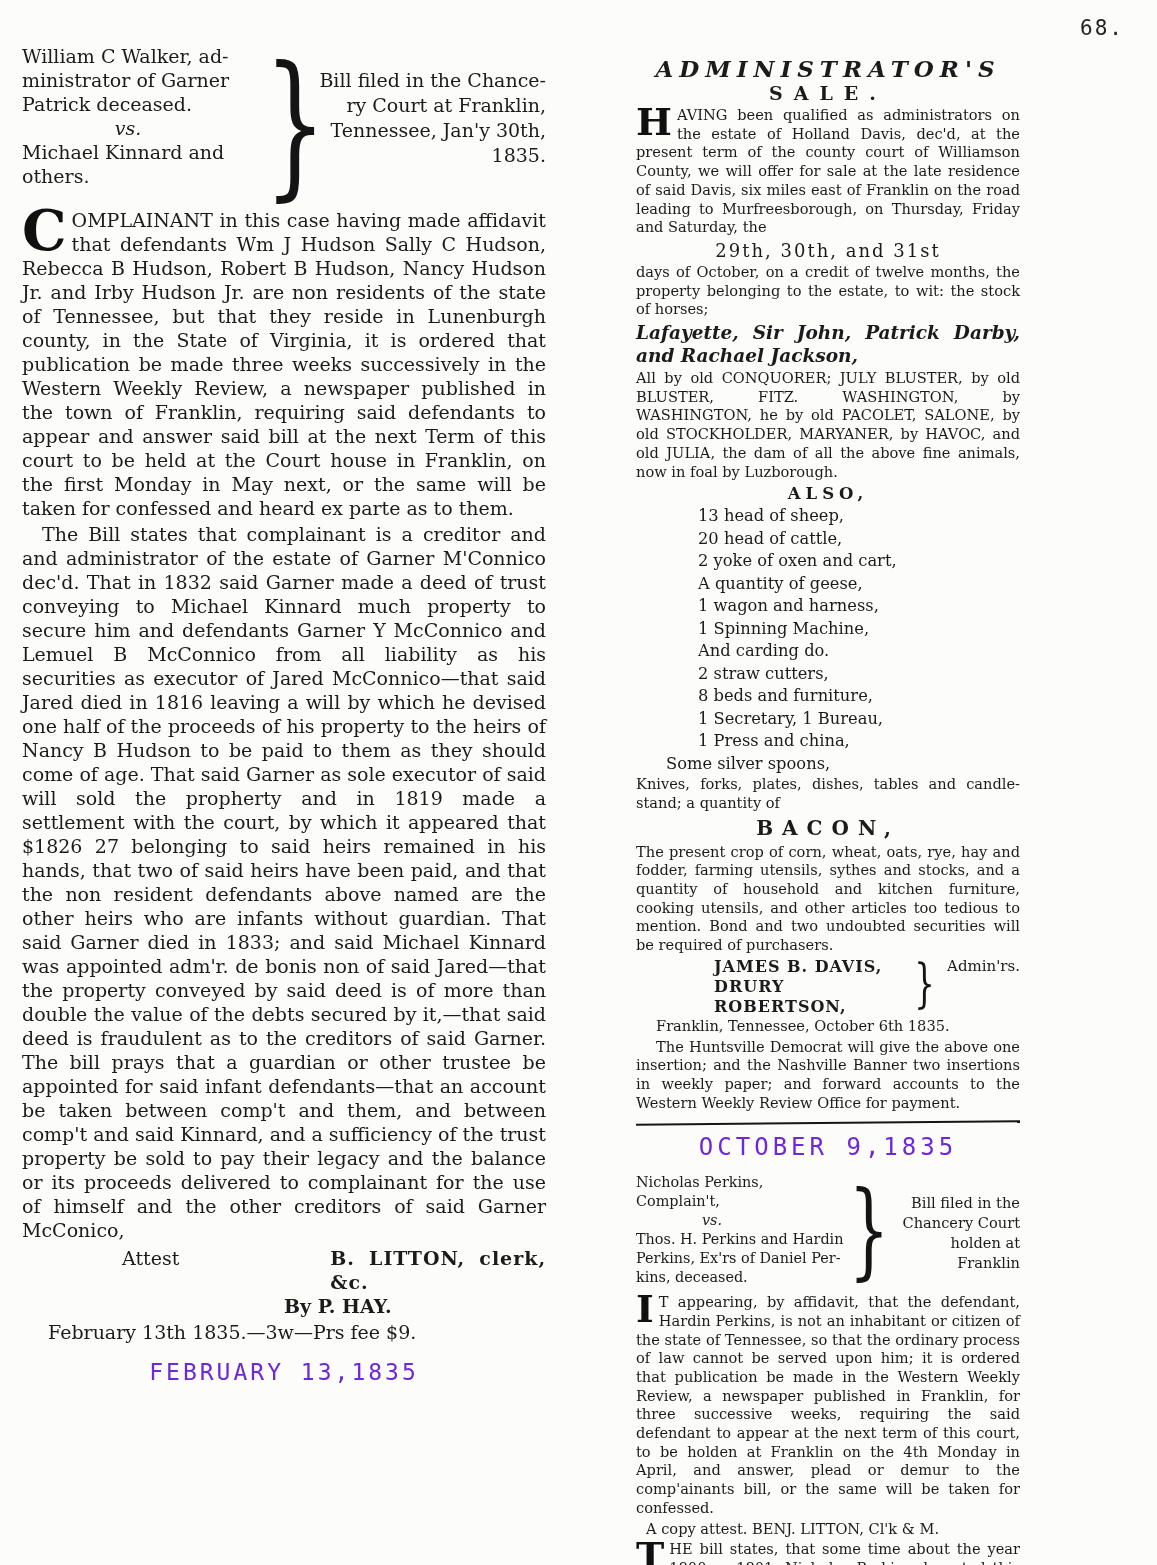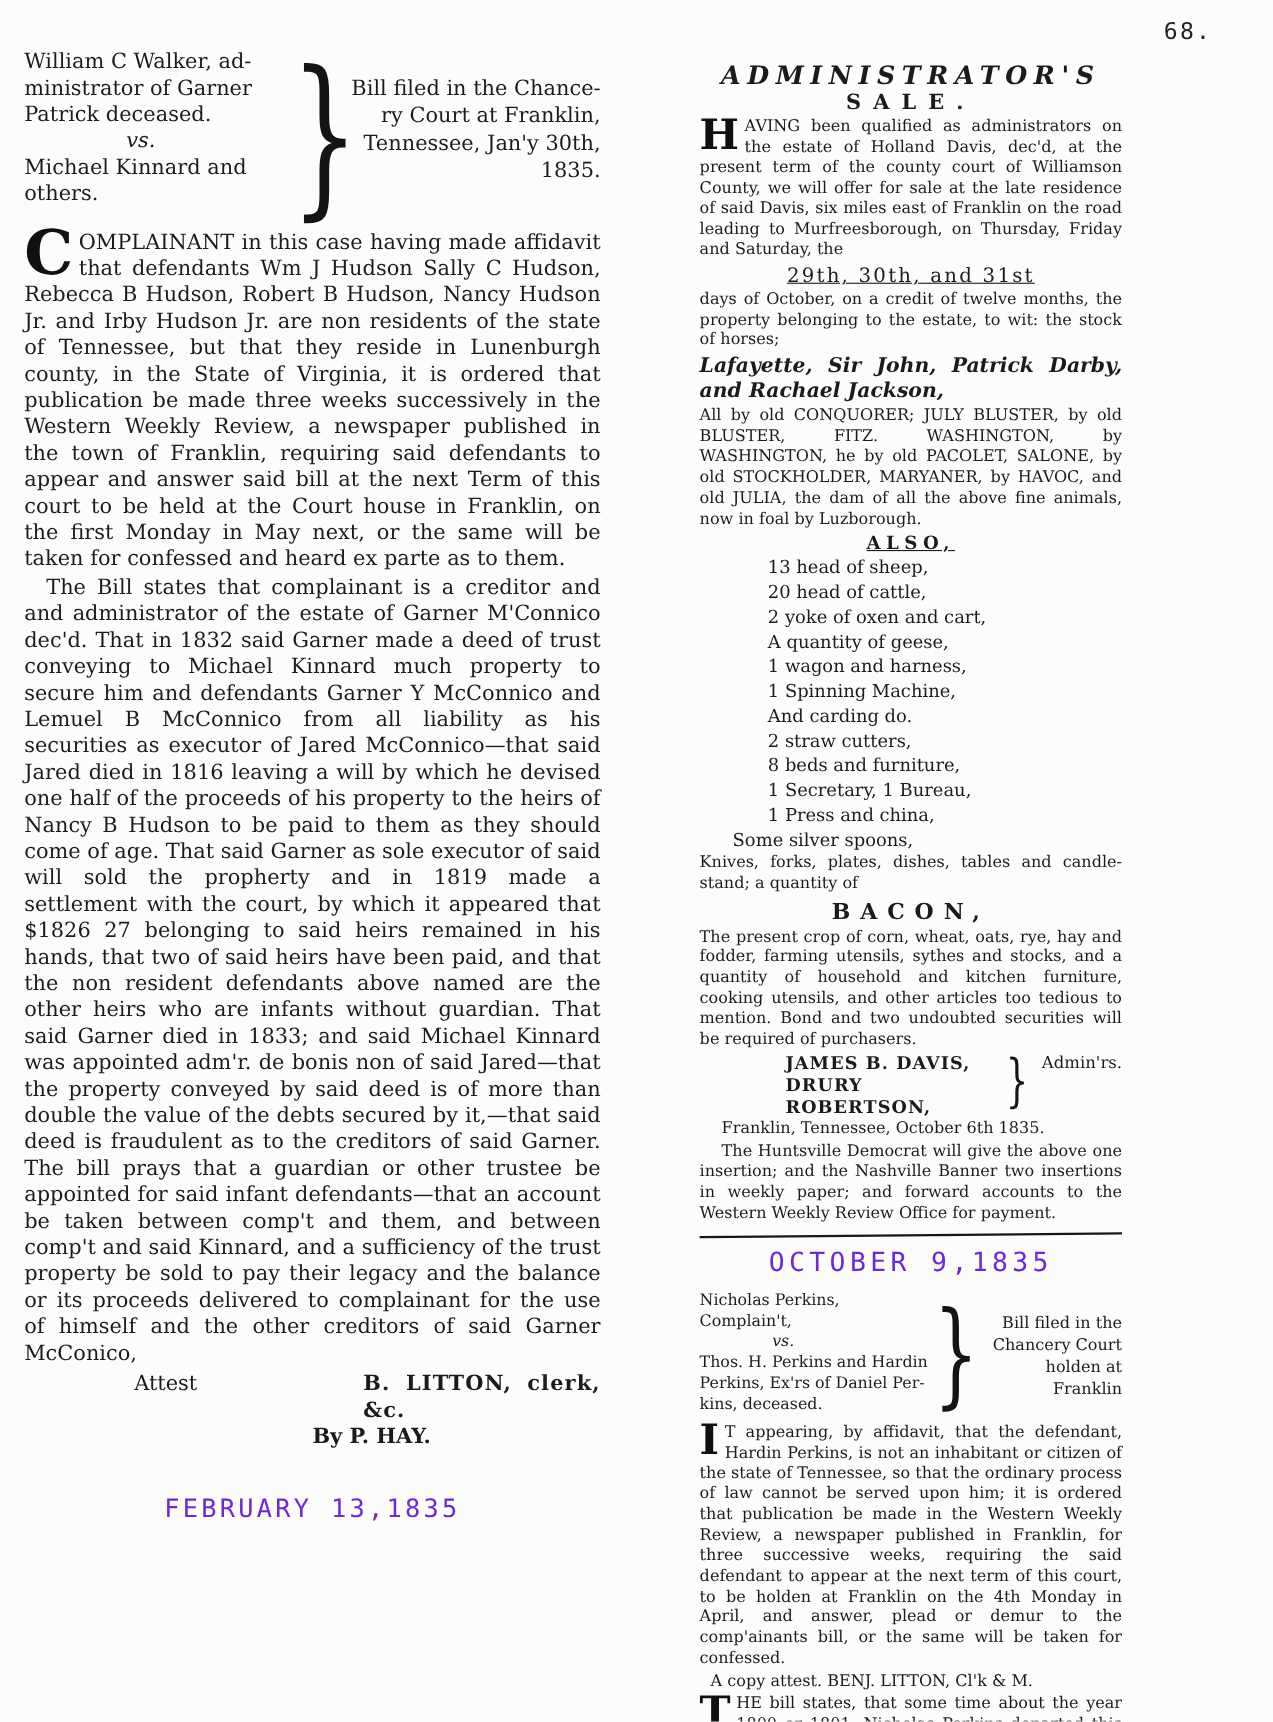--- a/index.html
+++ b/index.html
@@ -5,21 +5,21 @@
   html,body{margin:0;padding:0;}
   body{
     width:1157px;height:1565px;position:relative;
     background:#fcfcfa;
     font-family:"DejaVu Serif", serif;
     color:#1b1b1b;
     -webkit-font-smoothing:antialiased;
   }
   .page{position:absolute;inset:0;overflow:hidden;}
   .pagenum{
-    position:absolute;top:16px;left:1058px;
+    position:absolute;top:16px;left:1080px;
     font-family:"DejaVu Sans Mono", monospace;
     font-size:21px;letter-spacing:2px;color:#222;
   }
   
   .col-left{
     position:absolute;left:22px;top:44px;width:524px;
     font-size:19px;line-height:24px;text-align:justify;
   }
   .caption{display:flex;align-items:stretch;margin-bottom:6px;}
   .caption .party{width:252px;text-align:left;line-height:24px;}
@@ -43,35 +43,35 @@
   .para.indent{text-indent:20px;}
   .attest-row{display:flex;margin-top:4px;gap:31px;}
   .attest-row .a1{margin-left:100px;}
   .attest-row .a2{margin-left:120px;font-weight:600;letter-spacing:1px;}
   .byline{margin-left:262px;font-weight:600;}
   .dateline{margin-left:26px;margin-top:2px;}
   .typed{
     font-family:"DejaVu Sans Mono", monospace;color:#6d28d9;
   }
   .typed-center-left{
-    text-align:center;font-size:23px;letter-spacing:3px;margin-top:42px;
+    text-align:center;font-size:23px;letter-spacing:3px;margin-top:16px;
   }
   
   .col-right{
     position:absolute;left:636px;top:56px;width:384px;
     font-size:14.6px;line-height:18.7px;text-align:justify;
   }
   .sale-title{text-align:center;margin-bottom:2px;}
   .sale-title .t1{
     font-style:italic;font-weight:700;font-size:23px;letter-spacing:6px;line-height:26px;
   }
   .sale-title .t2{
     font-weight:700;font-size:19px;letter-spacing:11px;line-height:22px;
   }
-  .center-line{text-align:center;text-decoration:underline;}
+  .center-line{text-align:center;}
   .dates-31{font-size:18px;letter-spacing:2px;line-height:24px;}
   .horses{
     font-style:italic;font-weight:700;font-size:18.5px;line-height:23px;
     text-align:justify;margin:2px 0;
   }
   .also{font-size:16.5px;letter-spacing:5px;line-height:22px;font-weight:600;}
   .item{font-size:16.3px;line-height:22.5px;text-align:left;padding-left:62px;}
   .item.flush{padding-left:18px;}
   .item.mid{padding-left:30px;}
   .bacon{
@@ -124,20 +124,21 @@
       <span class="dropcap dc-big">C</span><span>OMPLAINANT in this case having made affidavit that defendants Wm J Hudson Sally C Hudson, Rebecca B Hudson, Robert B Hudson, Nancy Hudson Jr. and Irby Hudson Jr. are non residents of the state of Tennessee, but that they reside in Lunenburgh county, in the State of Virginia, it is ordered that publication be made three weeks successively in the Western Weekly Review, a newspaper published in the town of Franklin, requiring said defendants to appear and answer said bill at the next Term of this court to be held at the Court house in Franklin, on the first Monday in May next, or the same will be taken for confessed and heard ex parte as to them.</span>
     </p>
 
     <p class="para indent">The Bill states that complainant is a creditor and and administrator of the estate of Garner M'Connico dec'd.  That in 1832 said Garner made a deed of trust conveying to Michael Kinnard much property to secure him and defendants Garner Y McConnico and Lemuel B McConnico from all liability as his securities as executor of Jared McConnico—that said Jared died in 1816 leaving a will by which he devised one half of the proceeds of his property to the heirs of Nancy B Hudson to be paid to them as they should come of age.  That said Garner as sole executor of said will sold the propherty and in 1819 made a settlement with the court, by which it appeared that $1826 27 belonging to said heirs remained in his hands, that two of said heirs have been paid, and that the non resident defendants above named are the other heirs who are infants without guardian. That said Garner died in 1833; and said Michael Kinnard was appointed adm'r. de bonis non of said Jared—that the property conveyed by said deed is of more than double the value of the debts secured by it,—that said deed is fraudulent as to the creditors of said Garner.  The bill prays that a guardian or other trustee be appointed for said infant defendants—that an account be taken between comp't and them, and between comp't and said Kinnard, and a sufficiency of the trust property be sold to pay their legacy and the balance or its proceeds delivered to complainant for the use of himself and the other creditors of said Garner McConico,</p>
 
     <div class="attest-row">
       <span class="a1">Attest</span>
       <span class="a2">B. LITTON, clerk, &amp;c.</span>
     </div>
     <div class="byline">By P. HAY.</div>
+    <div class="dateline">February 13th 1835.—3w—Prs fee $9.</div>
 
     <div class="typed typed-center-left">FEBRUARY 13,1835</div>
   </div>
 
   <div class="col-right">
 
     <div class="sale-title">
       <div class="t1">ADMINISTRATOR'S</div>
       <div class="t2">SALE.</div>
     </div>

